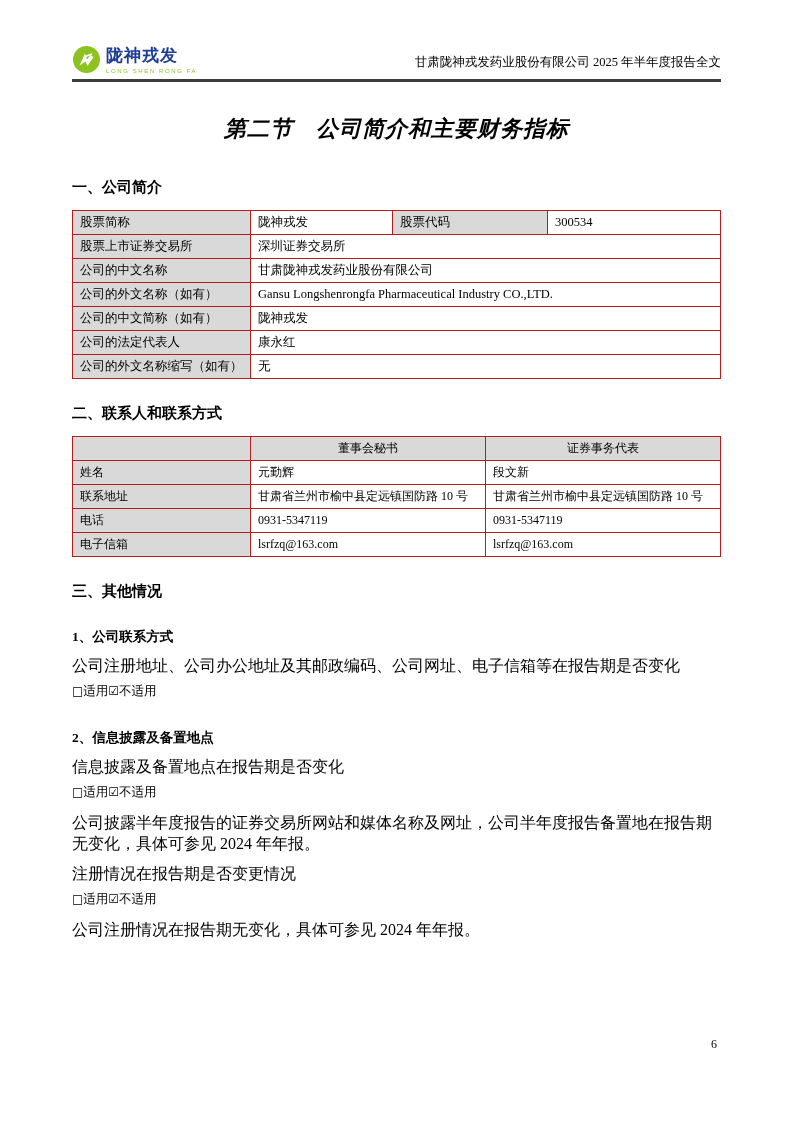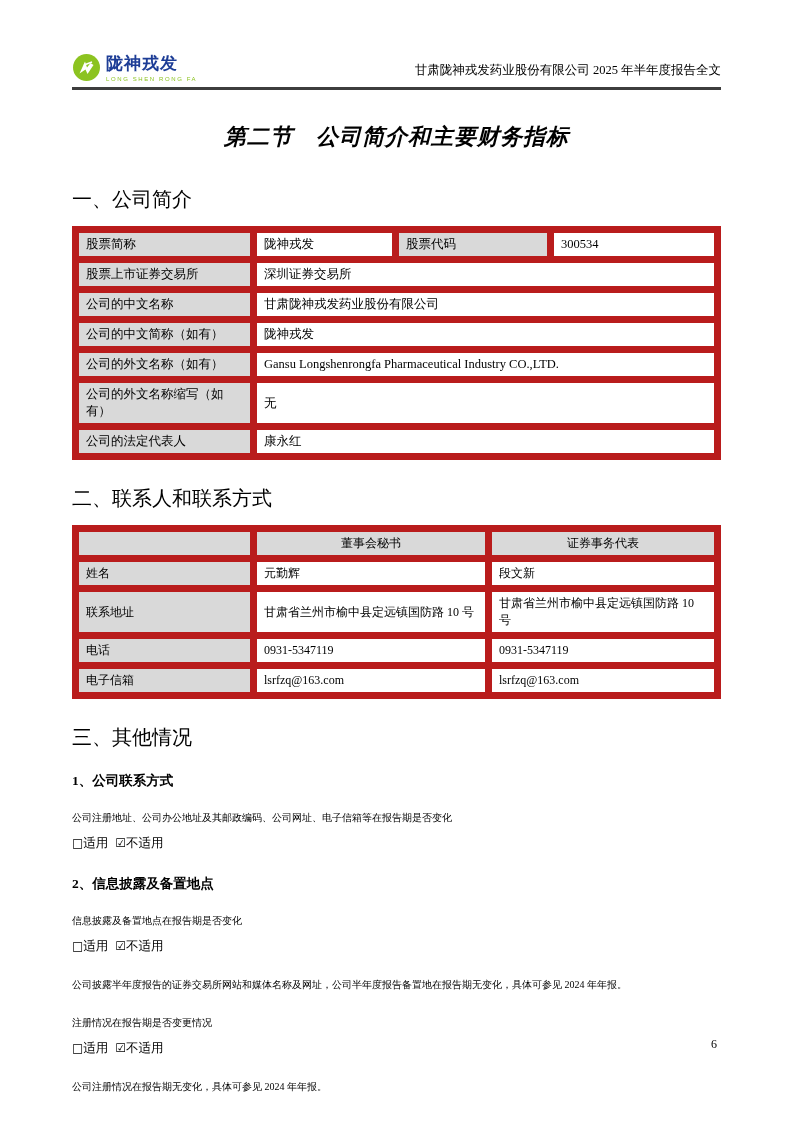--- a/index.html
+++ b/index.html
@@ -1,51 +1,51 @@
 <!DOCTYPE html>
 <html><head>
 <meta charset="utf-8">
 <style>
   * { margin:0; padding:0; box-sizing:border-box; }
   html,body { background:#eaeaea; }
   body { font-family:"Liberation Serif","DejaVu Serif",serif; color:#000; }
   .page {
     position:relative; width:793px; height:1122px; margin:0 auto;
-    background:#ffffff; padding:8px 72px; overflow:hidden;
+    background:#ffffff; padding:0 72px; overflow:hidden;
   }
   
   .header {
     padding-top:44px; padding-bottom:5px;
     display:flex; justify-content:space-between; align-items:flex-end;
     border-bottom:3px solid #3d3d3d;
   }
   .logo { display:flex; align-items:center; }
   .logo svg { display:block; }
   .logo-text { margin-left:5px; }
   .logo-cn { font-size:17px; font-weight:bold; color:#1d3d96; letter-spacing:1px; font-family:"Liberation Sans",sans-serif; }
   .logo-en { font-size:6px; color:#8cc320; letter-spacing:1.6px; margin-top:1px; font-family:"Liberation Sans",sans-serif; }
   .doc-title { font-size:12.5px; padding-bottom:3px;font-family:Liberation Serif, serif; }
   
   h1.page-title { margin-top:32px; text-align:center; font-size:22px; font-weight:bold; letter-spacing:1px;font-style:italic; }
-  h2.sec { margin-top:34px; font-size:20px; font-weight:normal; }
+  h2.sec { margin-top:34px; font-size:15px; font-weight:bold; }
   h2.sec.tight { margin-top:25px; }
-  h3.sub { margin-top:21px; font-size:13.5px; font-weight:bold; }
+  h3.sub { margin-top:27px; font-size:13.5px; font-weight:bold; }
   
   table { width:100%; border-collapse:collapse; table-layout:fixed; margin-top:13px; }
-  td { border:7px solid #b91c1c; padding:3px 7px; font-size:12.5px; vertical-align:middle; text-align:left; overflow:hidden; }
+  td { border:1px solid #b91c1c; padding:3px 7px; font-size:12.5px; vertical-align:middle; text-align:left; overflow:hidden; }
   .t1 td { height:22px; }
   .t2 td { height:24px; font-size:12px; }
   td.g { background:#d9d9d9; }
   .t2 td.hd { text-align:center; }
   .t1 .c1 { width:178px; } .t1 .c2 { width:142px; } .t1 .c3 { width:155px; }
   .t2 .c1 { width:178px; } .t2 .c2 { width:235px; }
   
-  p.body { margin-top:17px; font-size:10px; line-height:21px; }
+  p.body { margin-top:9px; font-size:16px; line-height:21px; }
   p.cb-line { margin-top:5px; font-size:12.5px; line-height:21px; }
-  p.cb-line .first { margin-right:7px; }
+  p.cb-line .first { }
   .cb-glyph { font-family:"DejaVu Sans",sans-serif; font-size:12px; }
   
   .pagenum { position:absolute; top:1037px; right:76px; font-size:12px; }
 </style>
 </head>
 <body>
 
 <div class="page">
 
   <div class="header">
@@ -85,34 +85,34 @@
     </tr>
     <tr>
       <td class="g">股票上市证券交易所</td>
       <td colspan="3">深圳证券交易所</td>
     </tr>
     <tr>
       <td class="g">公司的中文名称</td>
       <td colspan="3">甘肃陇神戎发药业股份有限公司</td>
     </tr>
     <tr>
+      <td class="g">公司的外文名称（如有）</td>
+      <td colspan="3">Gansu Longshenrongfa Pharmaceutical Industry CO.,LTD.</td>
+    </tr>
+    <tr>
       <td class="g">公司的中文简称（如有）</td>
       <td colspan="3">陇神戎发</td>
     </tr>
     <tr>
-      <td class="g">公司的外文名称（如有）</td>
-      <td colspan="3">Gansu Longshenrongfa Pharmaceutical Industry CO.,LTD.</td>
+      <td class="g">公司的法定代表人</td>
+      <td colspan="3">康永红</td>
     </tr>
     <tr>
       <td class="g">公司的外文名称缩写（如有）</td>
       <td colspan="3">无</td>
-    </tr>
-    <tr>
-      <td class="g">公司的法定代表人</td>
-      <td colspan="3">康永红</td>
     </tr>
   </tbody>
     </table>
 
   <h2 class="sec tight">二、联系人和联系方式</h2>
 
   <table class="t2">
     <colgroup>
         <col class="c1">
         <col class="c2">

